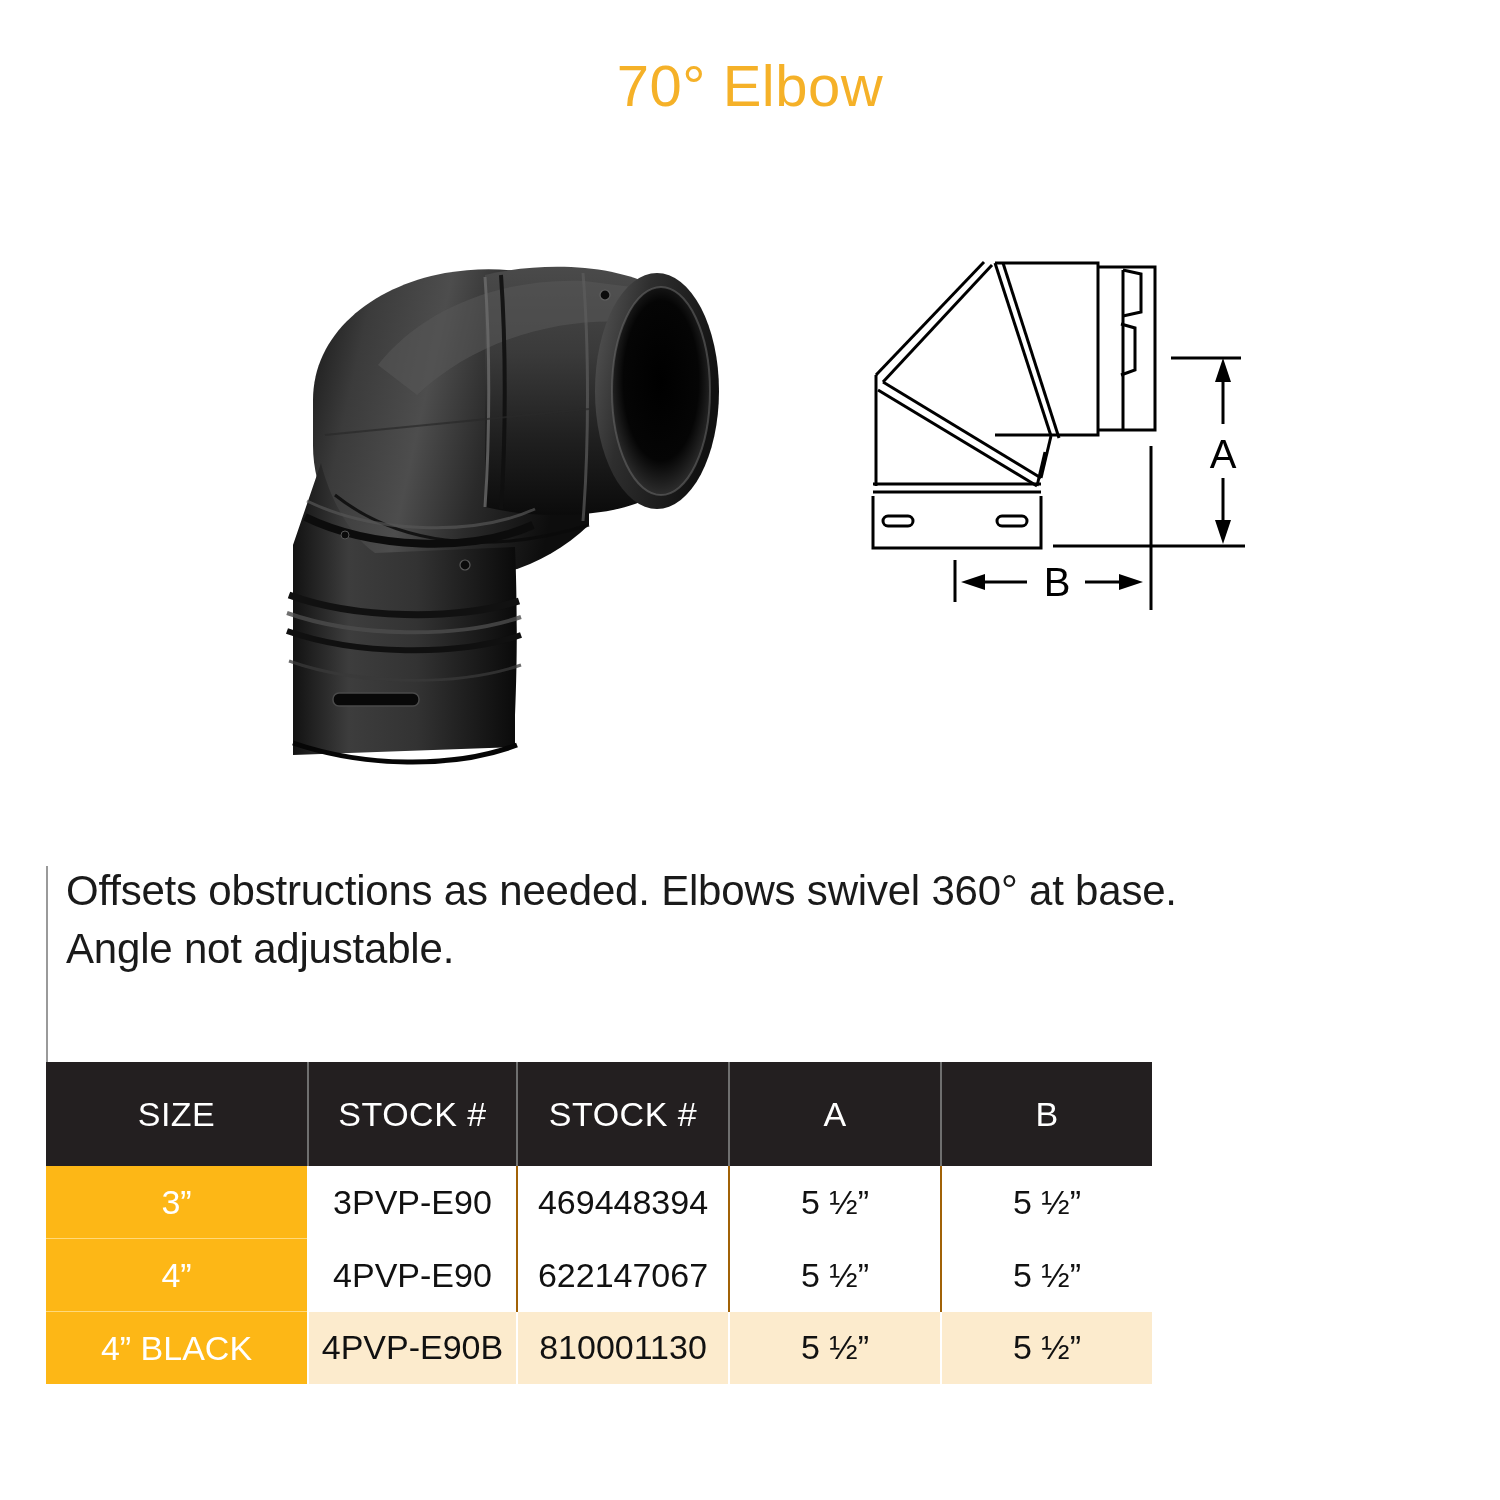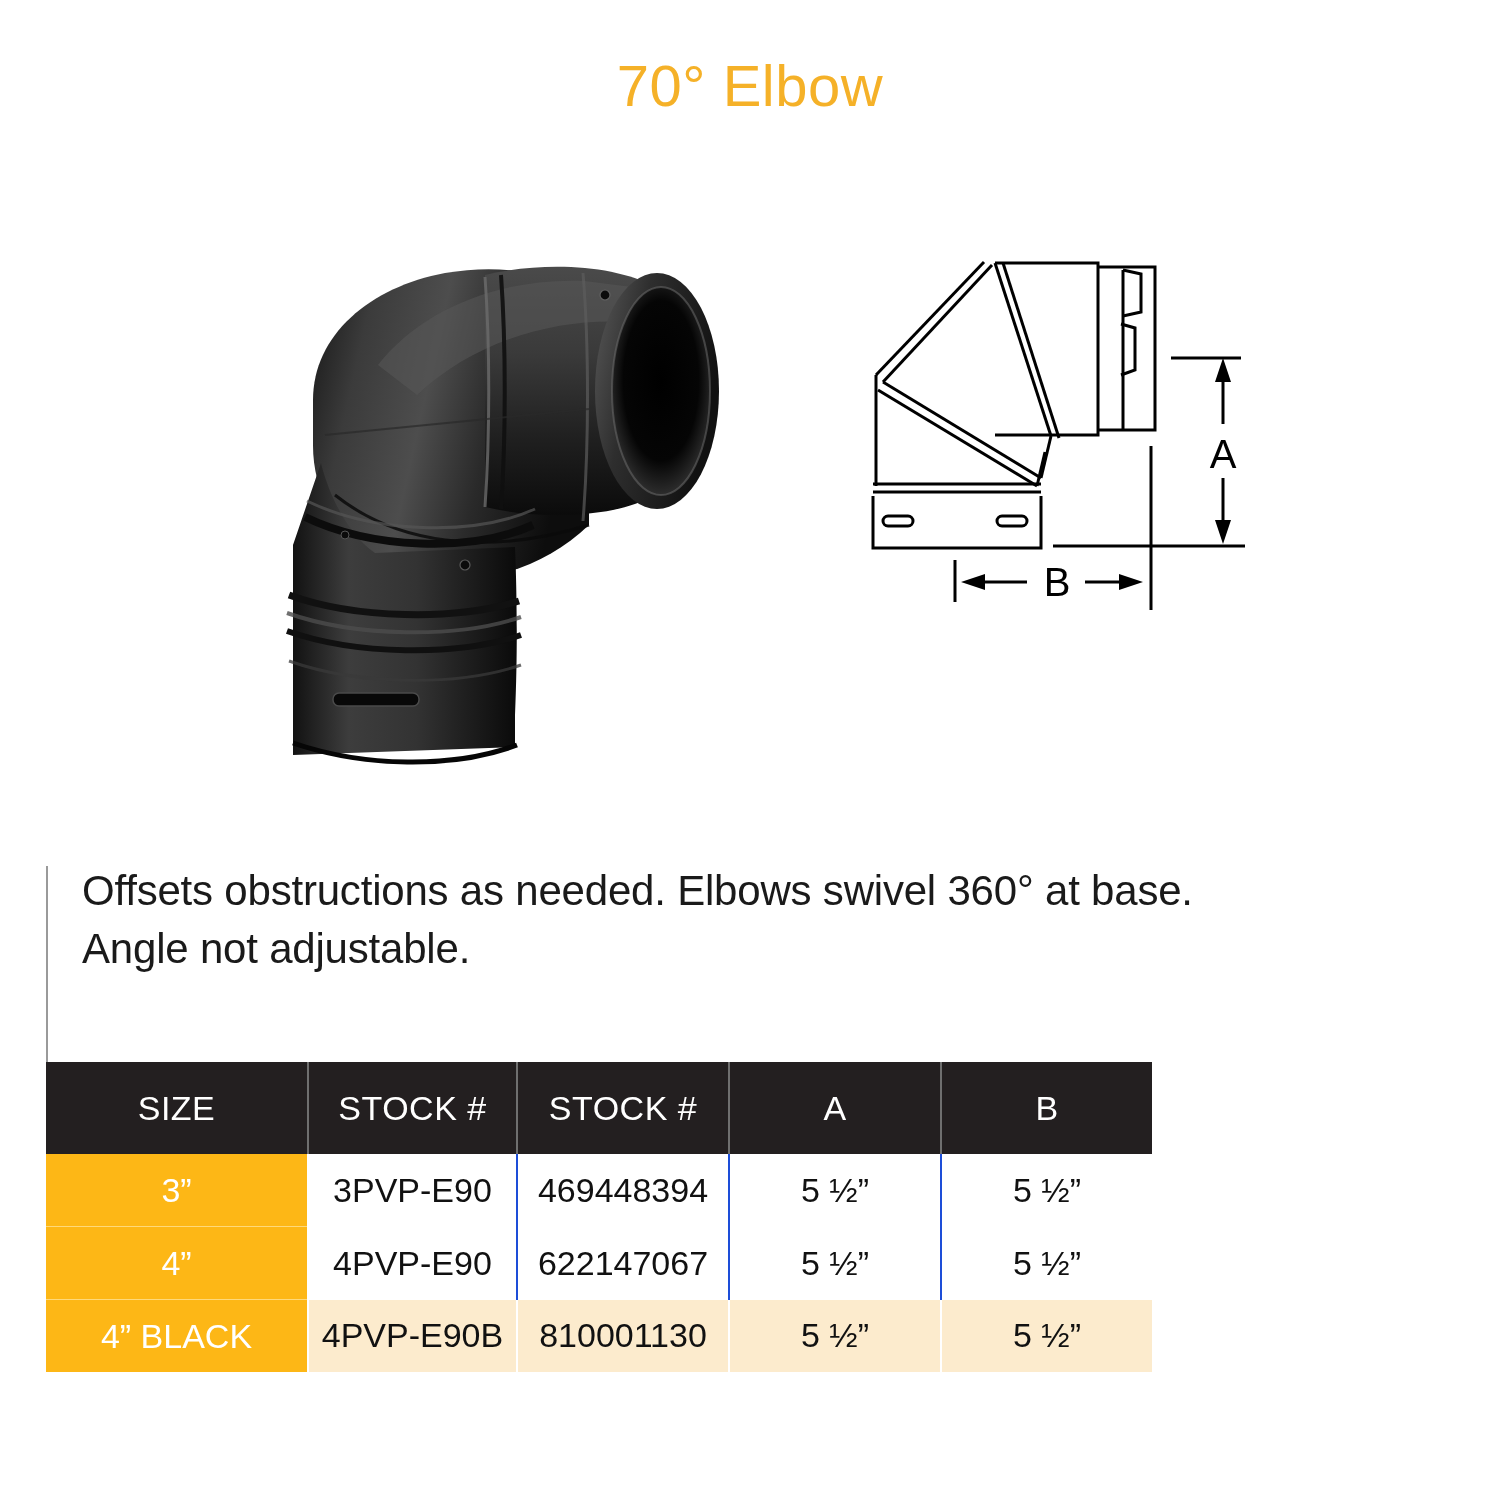--- a/index.html
+++ b/index.html
@@ -46,21 +46,21 @@
     left: 845px;
     top: 230px;
     width: 430px;
     height: 390px;
   }
   .diagram-svg { display: block; }
 
   
   .description {
     position: absolute;
-    left: 82px;
+    left: 66px;
     top: 862px;
     width: 1390px;
     font-size: 42px;
     line-height: 1.38;
     color: #1a1a1a;
     font-family: "Liberation Sans", sans-serif;
     letter-spacing: -0.2px;
   }
   .description .line { display: block; white-space: nowrap; }
 
@@ -93,33 +93,33 @@
   .spec-table thead th {
     background: #231F20;
     color: #ffffff;
     height: 76px;
     font-size: 34px;
     font-weight: 400;
     text-align: center;
     vertical-align: middle;
     border-right: 2px solid #6f6f6f;
     letter-spacing: 0.5px;
-    padding: 8px;
+    padding: 14px;
   }
   .spec-table thead th:last-child { border-right: none; }
 
   .spec-table tbody td {
     height: 72px;
     font-size: 34px;
     font-weight: 400;
     text-align: center;
     vertical-align: middle;
     color: #111111;
     padding: 0;
-    border-right: 2px solid #1d4ed8;
+    border-right: 2px solid #a16207;
   }
   .spec-table tbody td:last-child { border-right: none; }
 
   .spec-table tbody tr.row-white td { background: #ffffff; }
   .spec-table tbody tr.row-cream td { background: #FCEBCD; border-right-color: #ffffff; }
 
   .spec-table tbody td.size-cell {
     background: #FDB716 !important;
     color: #ffffff;
     border-right: 2px solid #ffffff;

